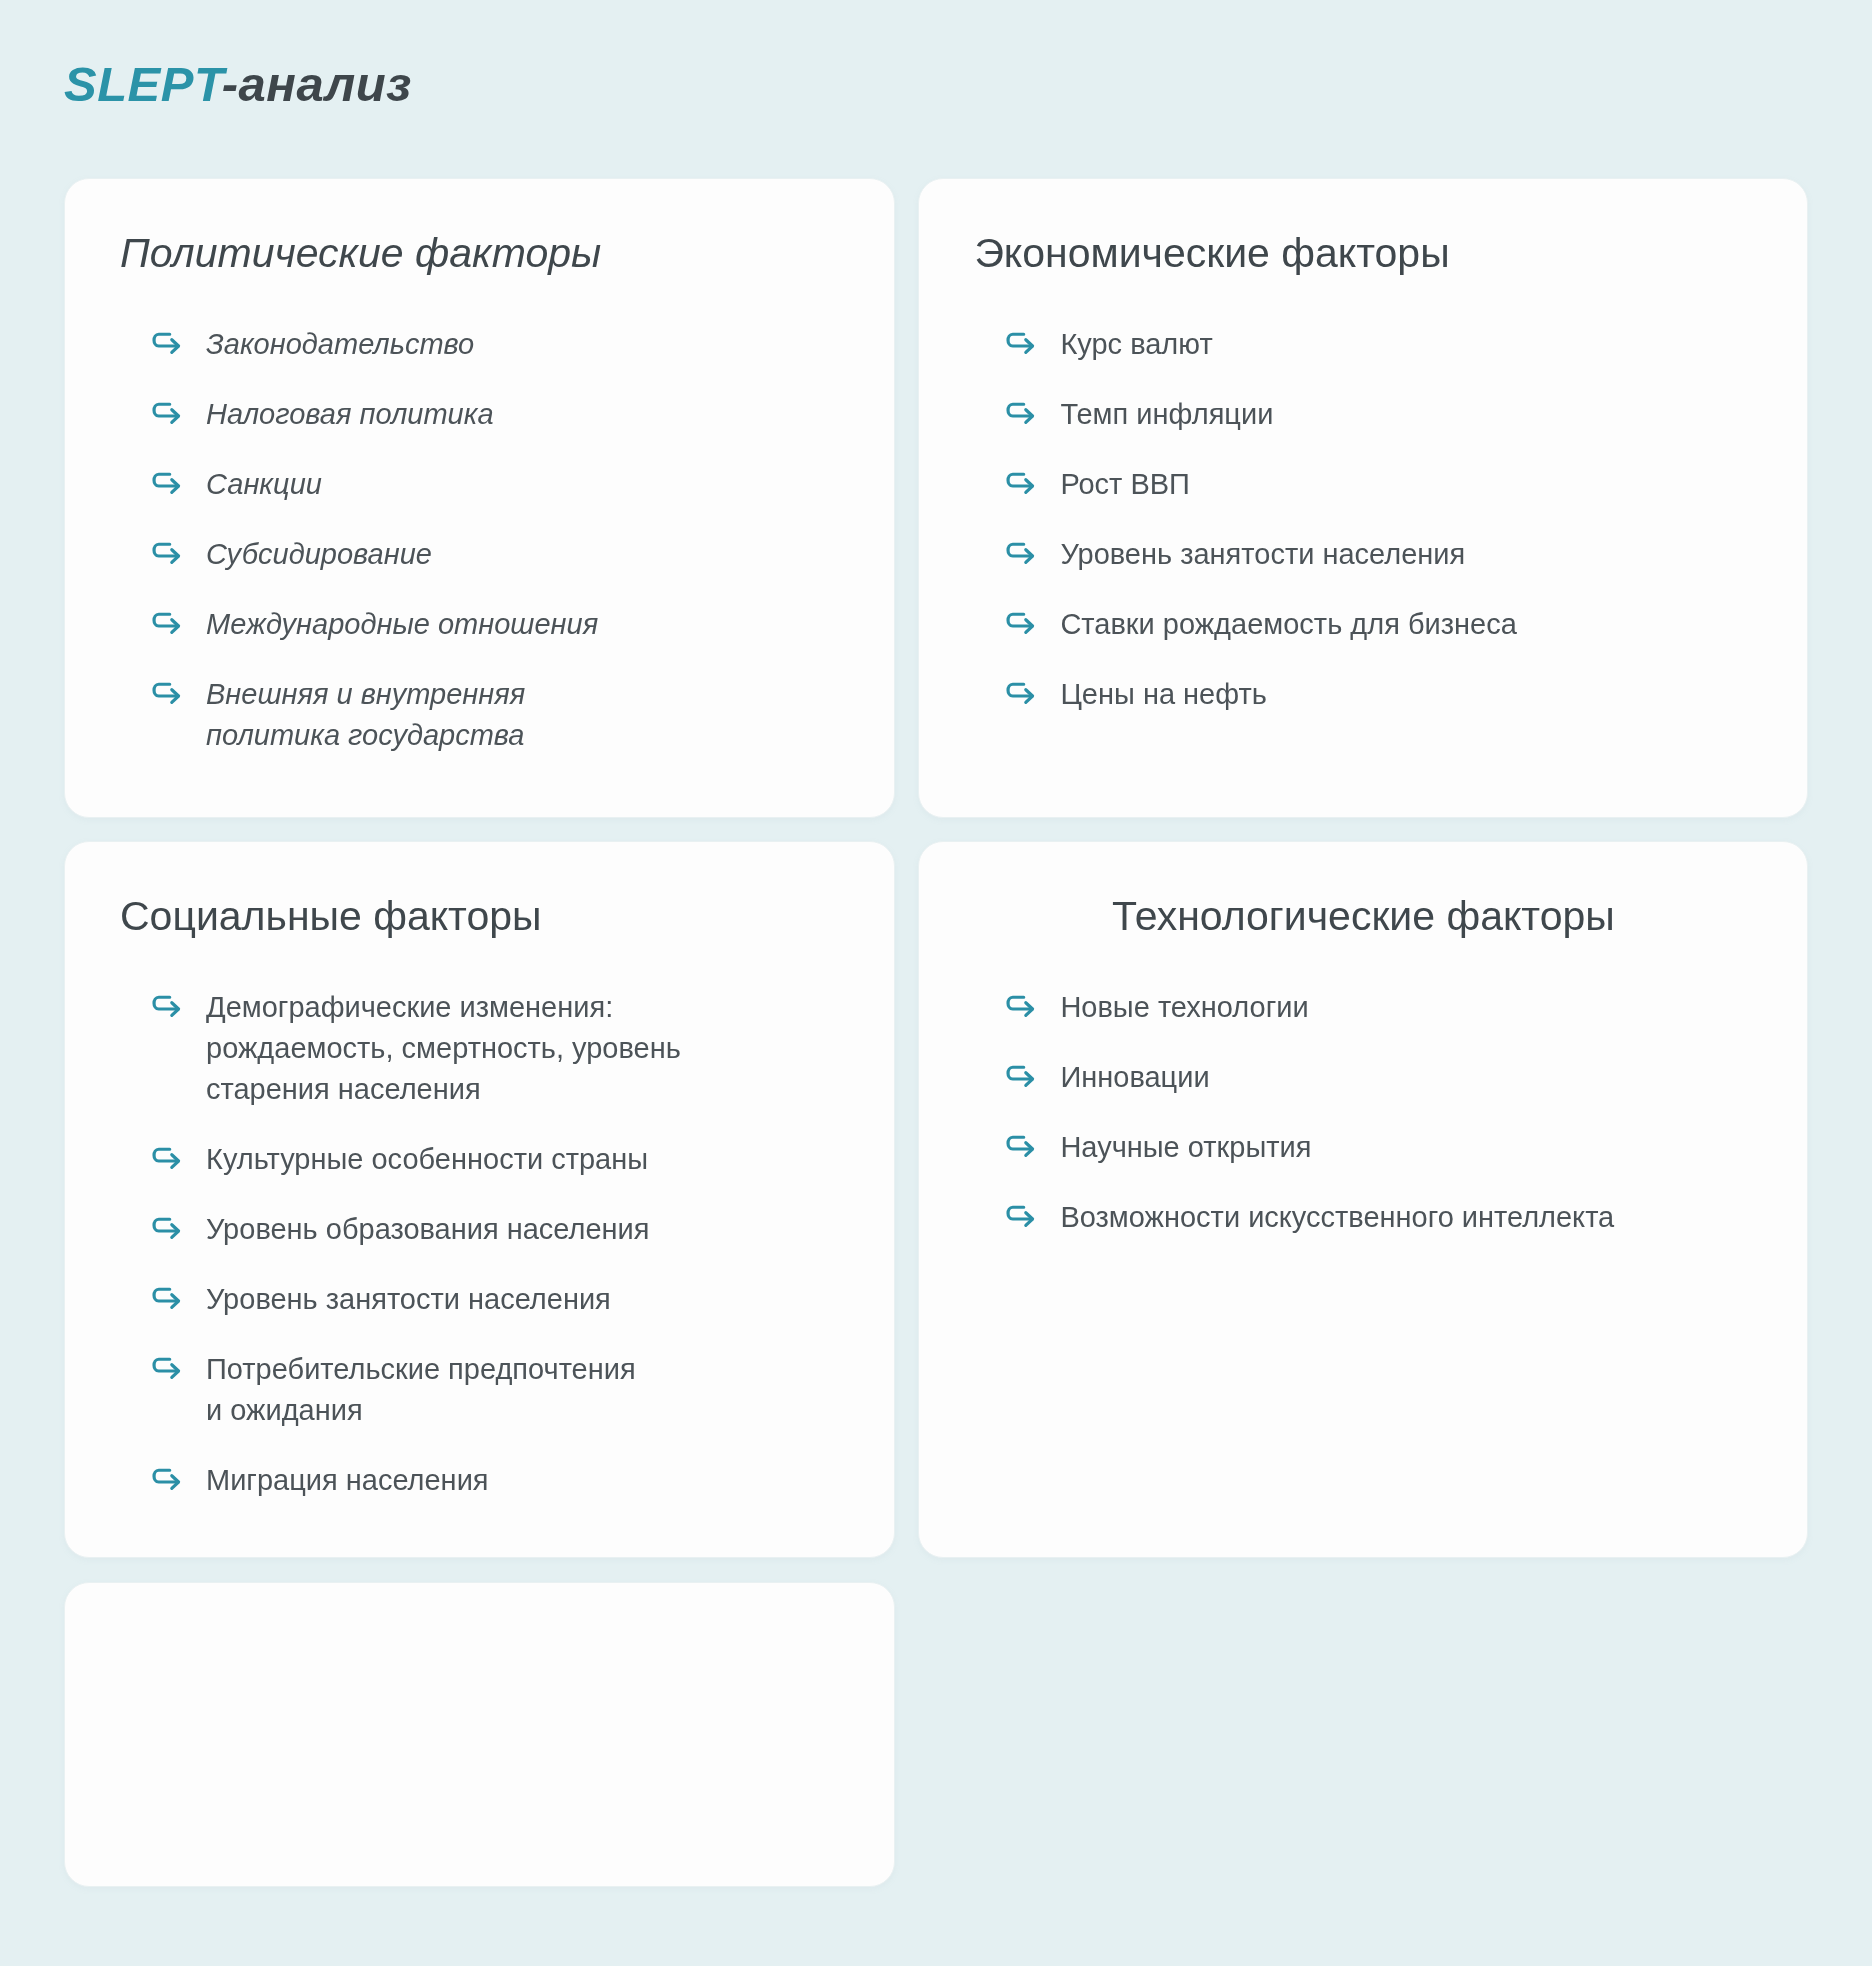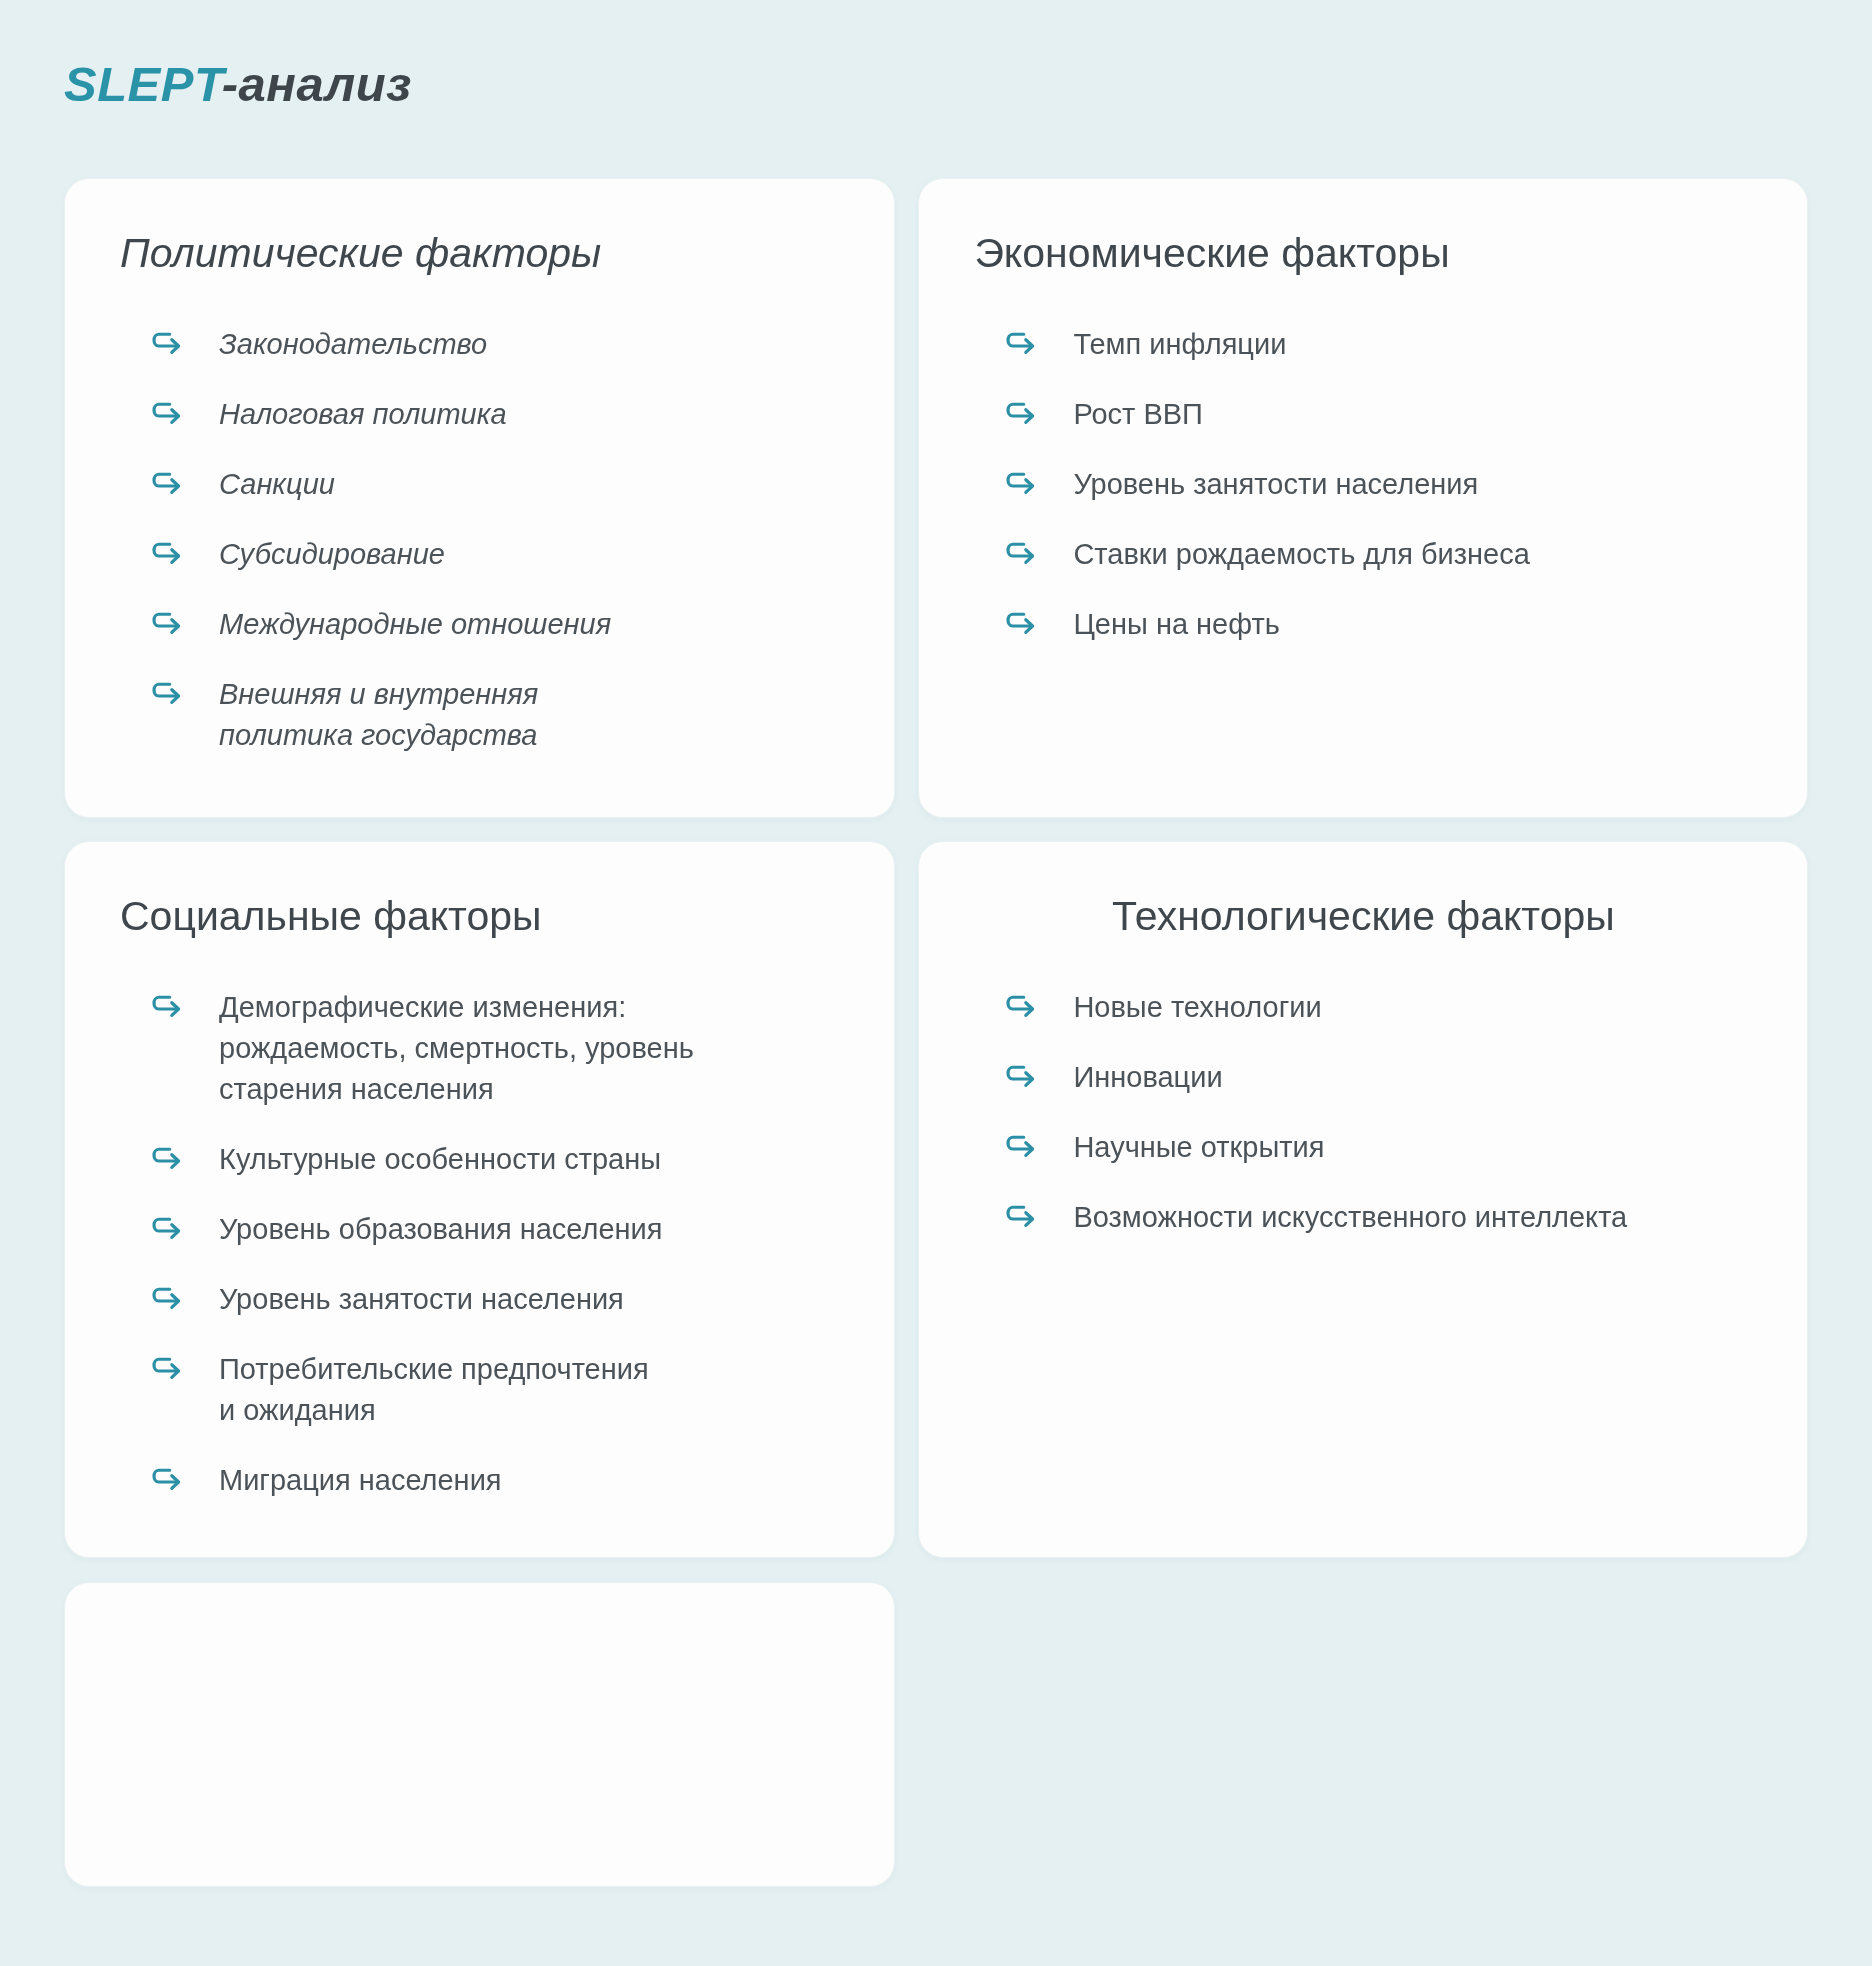--- a/index.html
+++ b/index.html
@@ -64,21 +64,21 @@
   .item:last-child { margin-bottom: 0; }
   .item-icon {
     flex: 0 0 auto;
     width: 37px;
     height: 29px;
     margin-top: 4.9px;
     color: #2b8fa6;
   }
   .item-icon svg { display: block; width: 37px; height: 29px; }
   .item-text {
-    margin-left: 35px;
+    margin-left: 22px;
     font-size: 29px;
     line-height: 41px;
     color: #4c5358;
     white-space: pre-line;
   }
 </style>
 </head>
 <body>
 
 <h1 class="page-title"><span class="accent">SLEPT</span><span>-анализ</span></h1>
@@ -149,20 +149,29 @@
   <section class="card c1">
     <h2 class="card-title">Экономические факторы</h2>
     <ul class="factor-list">
       <li class="item">
         <span class="item-icon">
             <svg viewBox="0 0 44 34" fill="none">
               <path d="M27 6 H14 C6.5 6 6.5 20 14 20 H37" stroke="currentColor" stroke-width="3.8" stroke-linecap="round"></path>
               <path d="M29.5 12.5 L37.5 20 L29.5 27.5" stroke="currentColor" stroke-width="3.8" stroke-linecap="round" stroke-linejoin="round"></path>
             </svg>
           </span>
+        <span class="item-text">Курс валют</span>
+      </li>
+      <li class="item">
+        <span class="item-icon">
+            <svg viewBox="0 0 44 34" fill="none">
+              <path d="M27 6 H14 C6.5 6 6.5 20 14 20 H37" stroke="currentColor" stroke-width="3.8" stroke-linecap="round"></path>
+              <path d="M29.5 12.5 L37.5 20 L29.5 27.5" stroke="currentColor" stroke-width="3.8" stroke-linecap="round" stroke-linejoin="round"></path>
+            </svg>
+          </span>
         <span class="item-text">Темп инфляции</span>
       </li>
       <li class="item">
         <span class="item-icon">
             <svg viewBox="0 0 44 34" fill="none">
               <path d="M27 6 H14 C6.5 6 6.5 20 14 20 H37" stroke="currentColor" stroke-width="3.8" stroke-linecap="round"></path>
               <path d="M29.5 12.5 L37.5 20 L29.5 27.5" stroke="currentColor" stroke-width="3.8" stroke-linecap="round" stroke-linejoin="round"></path>
             </svg>
           </span>
         <span class="item-text">Рост ВВП</span>

